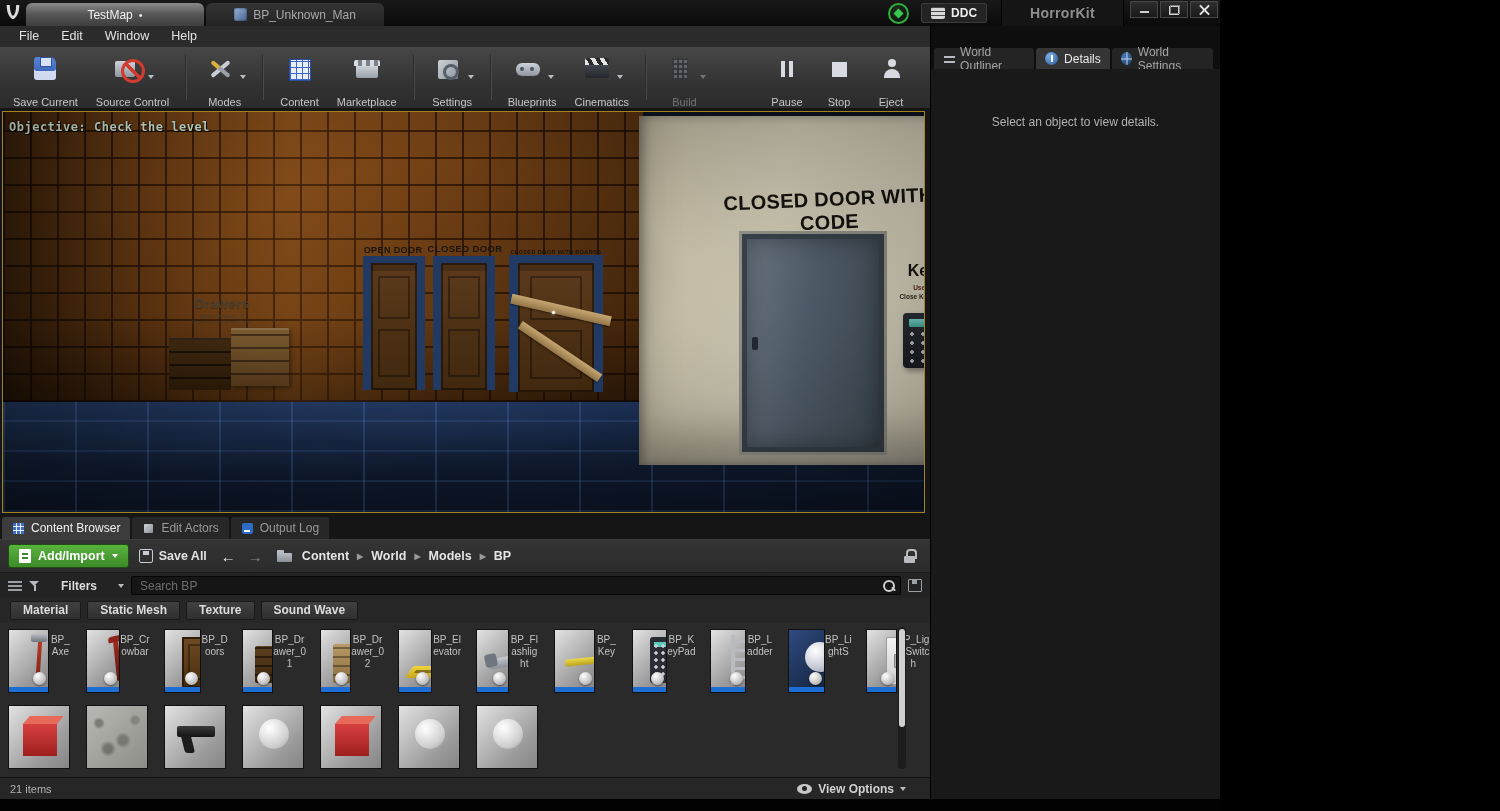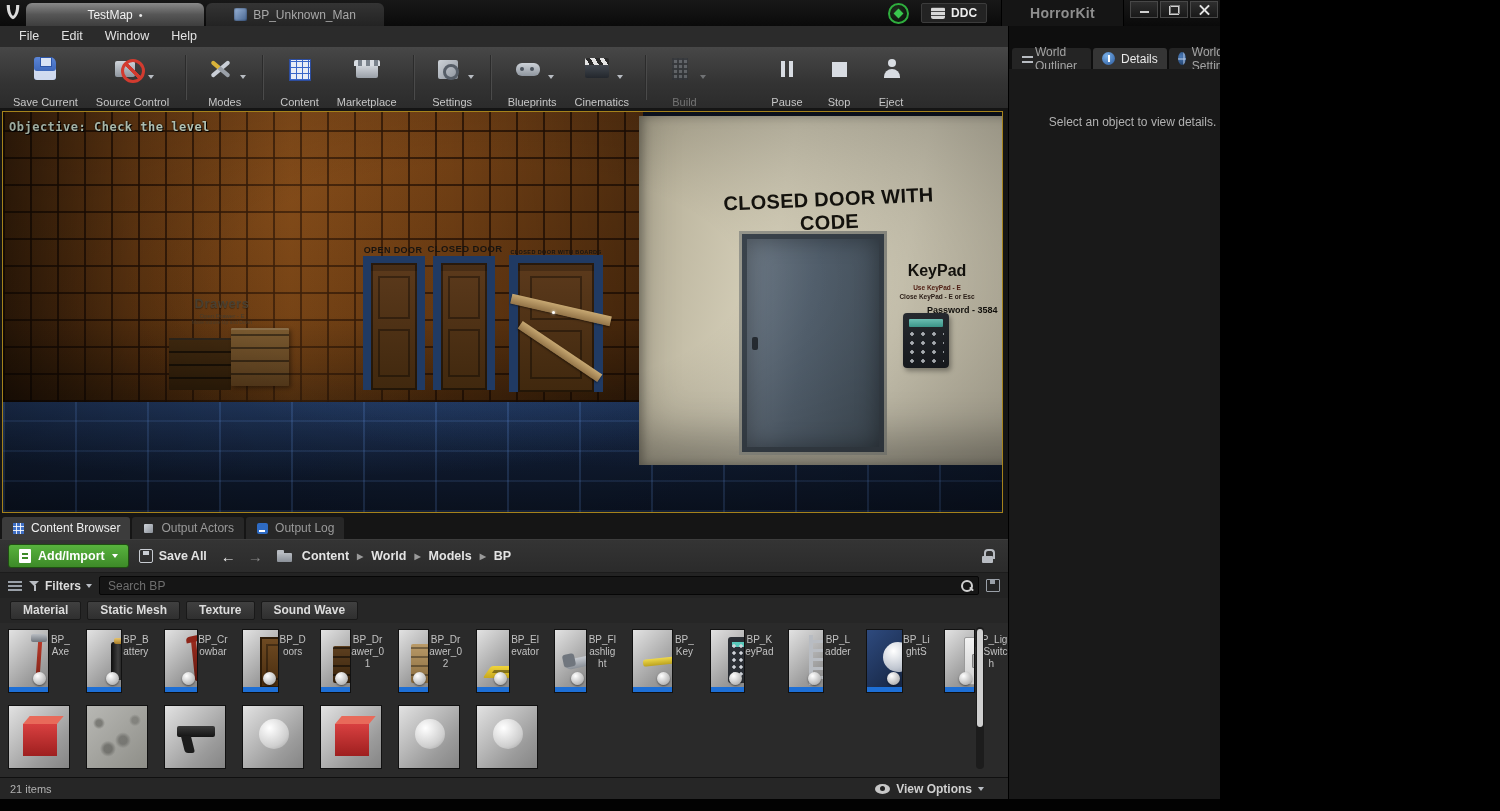--- a/index.html
+++ b/index.html
@@ -191,21 +191,21 @@
   #breadcrumbs{display:flex;align-items:center;gap:8px;font-size:12.5px;font-weight:bold;color:#e4e4e4}
   .crumb-sep{font-size:8px;color:#9a9a9a}
   .lock{position:relative;width:13px;height:14px;margin-left:auto;margin-right:6px}
   .lock::before{content:'';position:absolute;left:1px;bottom:0;width:11px;height:7px;background:#b8bcc2;border-radius:1px}
   .lock::after{content:'';position:absolute;left:3px;top:0;width:7px;height:8px;border:2px solid #b8bcc2;border-bottom:none;border-radius:4px 4px 0 0}
 
   
   #filter-row{height:25px;display:flex;align-items:center;gap:7px;padding:0 8px;background:#232323}
   .srcs{position:relative;width:14px;height:12px}
   .srcs::before{content:'';position:absolute;left:0;top:1px;width:14px;height:2px;background:#9aa0a8;box-shadow:0 4px 0 #9aa0a8,0 8px 0 #9aa0a8}
-  .filters-btn{display:flex;align-items:center;gap:5px;color:#dcdcdc;font-size:12px;font-weight:bold}
+  .filters-btn{display:flex;align-items:center;gap:21px;color:#dcdcdc;font-size:12px;font-weight:bold}
   .funnel{position:relative;width:11px;height:10px}
   .funnel::before{content:'';position:absolute;left:0;top:0;border-left:5.5px solid transparent;border-right:5.5px solid transparent;border-top:5px solid #b8bcc2}
   .funnel::after{content:'';position:absolute;left:4.5px;top:4px;width:2px;height:6px;background:#b8bcc2}
   .search-wrap{flex:1;position:relative;height:19px}
   #search-input{width:100%;height:100%;background:#151515;border:1px solid #060606;border-radius:2px;
     color:#ddd;padding:0 24px 0 8px;font-size:12px;font-family:inherit;outline:none}
   #search-input::placeholder{color:#6e6e6e}
   .mag{position:absolute;right:6px;top:3px;width:13px;height:13px}
   .mag::before{content:'';position:absolute;left:1px;top:1px;width:8px;height:8px;border:2px solid #d0d0d0;border-radius:50%}
   .mag::after{content:'';position:absolute;left:8.5px;top:8.5px;width:5px;height:2px;background:#d0d0d0;transform:rotate(45deg);border-radius:1px}
@@ -496,21 +496,21 @@
         </div>
       </div>
 
       <div id="bottom-tabs">
           <div class="panel-tab active">
             <span class="bt-icon content-browser-icon"></span>
             <span>Content Browser</span>
           </div>
           <div class="panel-tab">
             <span class="bt-icon place-actors-icon"></span>
-            <span>Output Actors</span>
+            <span>Edit Actors</span>
           </div>
           <div class="panel-tab">
             <span class="bt-icon output-log-icon"></span>
             <span>Output Log</span>
           </div>
         </div>
 
       <div id="cb-toolbar">
         <div class="add-import">
           <span class="addimp-icon"></span>
@@ -563,28 +563,20 @@
         <div class="asset-row" id="asset-row1">
             <div class="asset">
               <div class="thumb kind-axe">
                 <div class="shape"></div>
                 <div class="bp-bar"></div>
                 <div class="badge"></div>
               </div>
               <div class="asset-label">BP_Axe</div>
             </div>
             <div class="asset">
-              <div class="thumb kind-battery">
-                <div class="shape"></div>
-                <div class="bp-bar"></div>
-                <div class="badge"></div>
-              </div>
-              <div class="asset-label">BP_Battery</div>
-            </div>
-            <div class="asset">
               <div class="thumb kind-crowbar">
                 <div class="shape"></div>
                 <div class="bp-bar"></div>
                 <div class="badge"></div>
               </div>
               <div class="asset-label">BP_Crowbar</div>
             </div>
             <div class="asset">
               <div class="thumb kind-door">
                 <div class="shape"></div>

